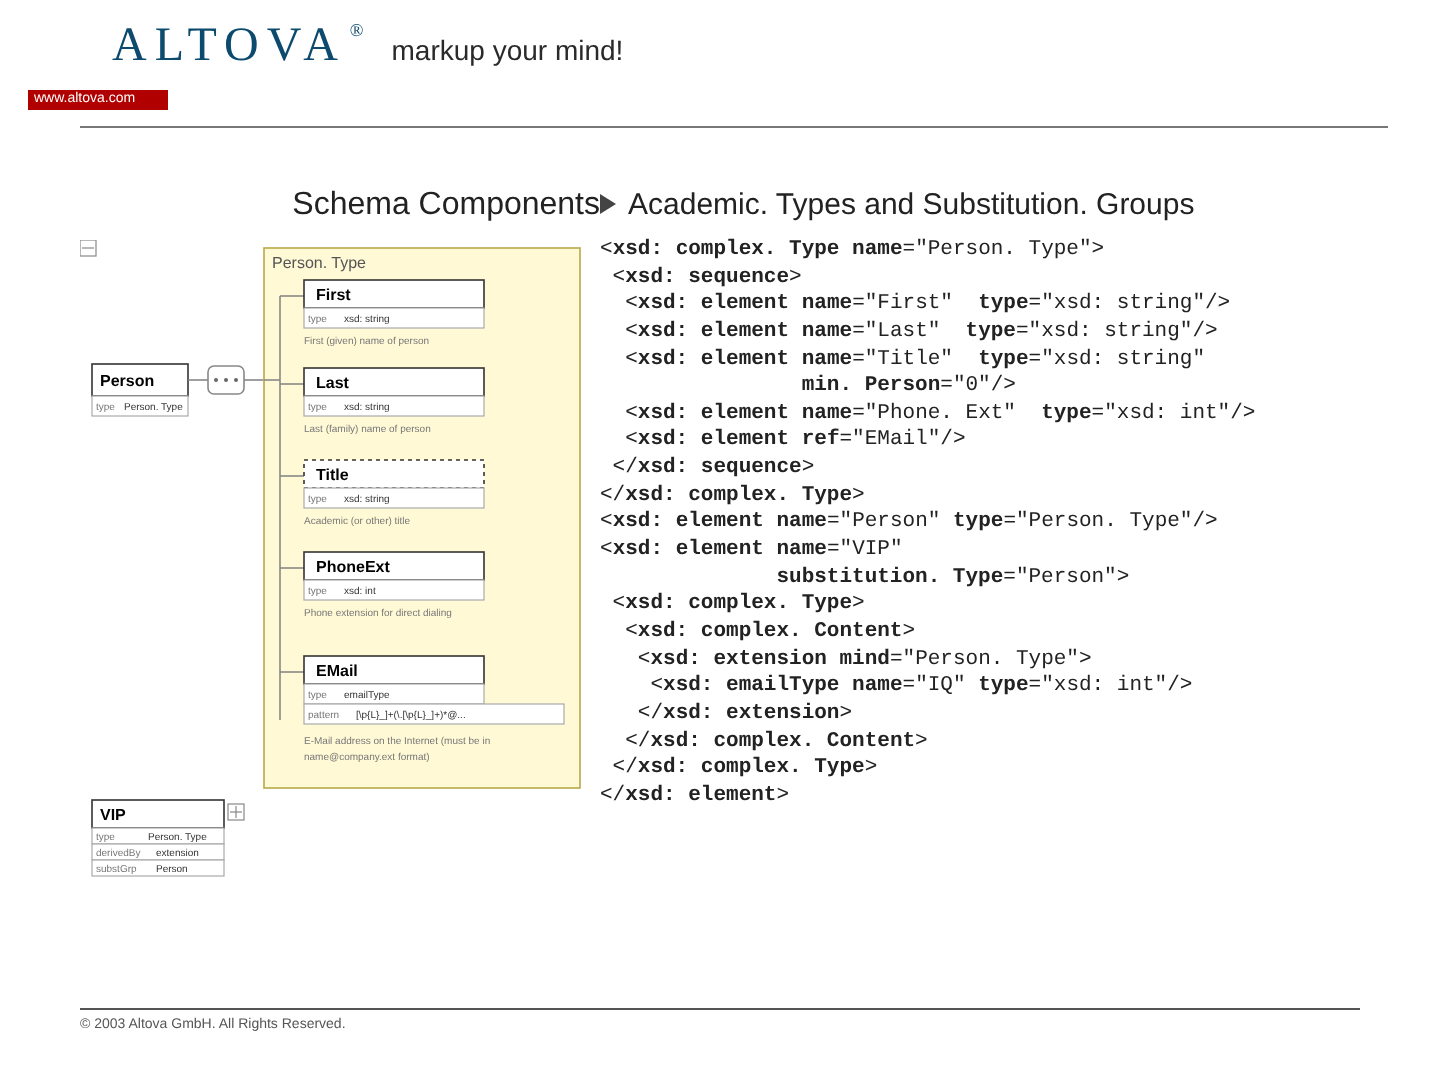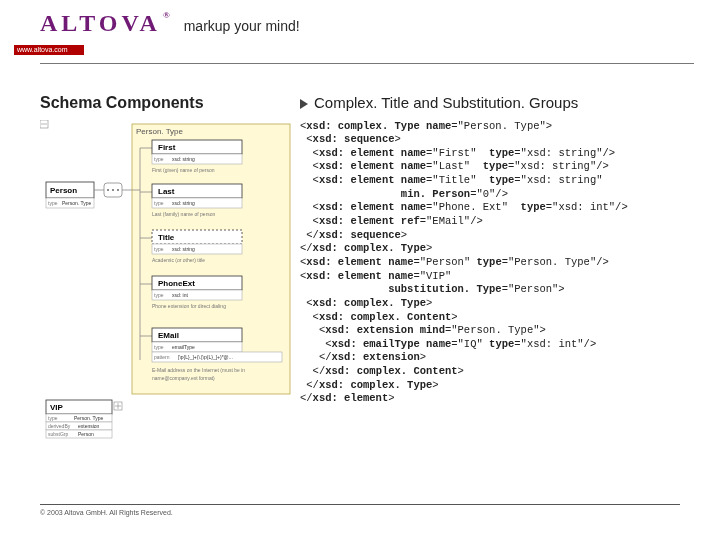--- a/index.html
+++ b/index.html
@@ -14,23 +14,24 @@
   .header {
     width: 100%;
     padding: 10px 40px 6px 40px;
     display: flex;
     align-items: baseline;
     gap: 14px;
   }
   .logo-text {
     font-family: "Times New Roman", serif;
     font-size: 24px;
-    font-weight: 700;
+    font-weight: 400;
     letter-spacing: 4px;
-    color: #701a75;
+    color: #0c4a6e;
+    margin-left: 16px;
   }
   .logo-reg { font-size: 9px; vertical-align: top; letter-spacing: 0; margin-left:2px; }
   .tagline {
     font-family: "Comic Sans MS", cursive, sans-serif;
     font-size: 14px;
     color: #2a2a2a;
   }
   .redbar {
     height: 10px;
     width: 70px;
@@ -51,23 +52,24 @@
   .content {
     display: flex;
     margin-top: 30px;
   }
   .left {
     width: 300px;
     padding-left: 40px;
   }
   .left-title {
     font-size: 16px;
-    font-weight: 700;
+    font-weight: 400;
     color: #222;
     margin-bottom: 8px;
+    text-align: right;
   }
   .diagram {
     position: relative;
     width: 258px;
     height: 322px;
     background: #fff;
   }
   .diagram svg { width: 258px; height: 322px; }
   .diag-text { font-family: Arial, sans-serif; }
   .right {
@@ -214,21 +216,21 @@
       </svg>
     </div>
   </div>
 
   <div class="right">
     <div class="right-title">
       <span class="tri">
         <svg width="10" height="10">
             <polygon points="0,0 8,5 0,10" fill="#444"></polygon>
           </svg>
-      </span><span>Complex. Title and Substitution. Groups</span>
+      </span><span>Academic. Types and Substitution. Groups</span>
     </div>
     <div class="code" id="code-block">&lt;<b>xsd: complex. Type</b> <b>name</b>="Person. Type"&gt;
  &lt;<b>xsd: sequence</b>&gt;
   &lt;<b>xsd: element</b> <b>name</b>="First"  <b>type</b>="xsd: string"/&gt;
   &lt;<b>xsd: element</b> <b>name</b>="Last"  <b>type</b>="xsd: string"/&gt;
   &lt;<b>xsd: element</b> <b>name</b>="Title"  <b>type</b>="xsd: string"
                 <b>min. Person</b>="0"/&gt;
   &lt;<b>xsd: element</b> <b>name</b>="Phone. Ext"  <b>type</b>="xsd: int"/&gt;
   &lt;<b>xsd: element</b> <b>ref</b>="EMail"/&gt;
  &lt;/<b>xsd: sequence</b>&gt;

